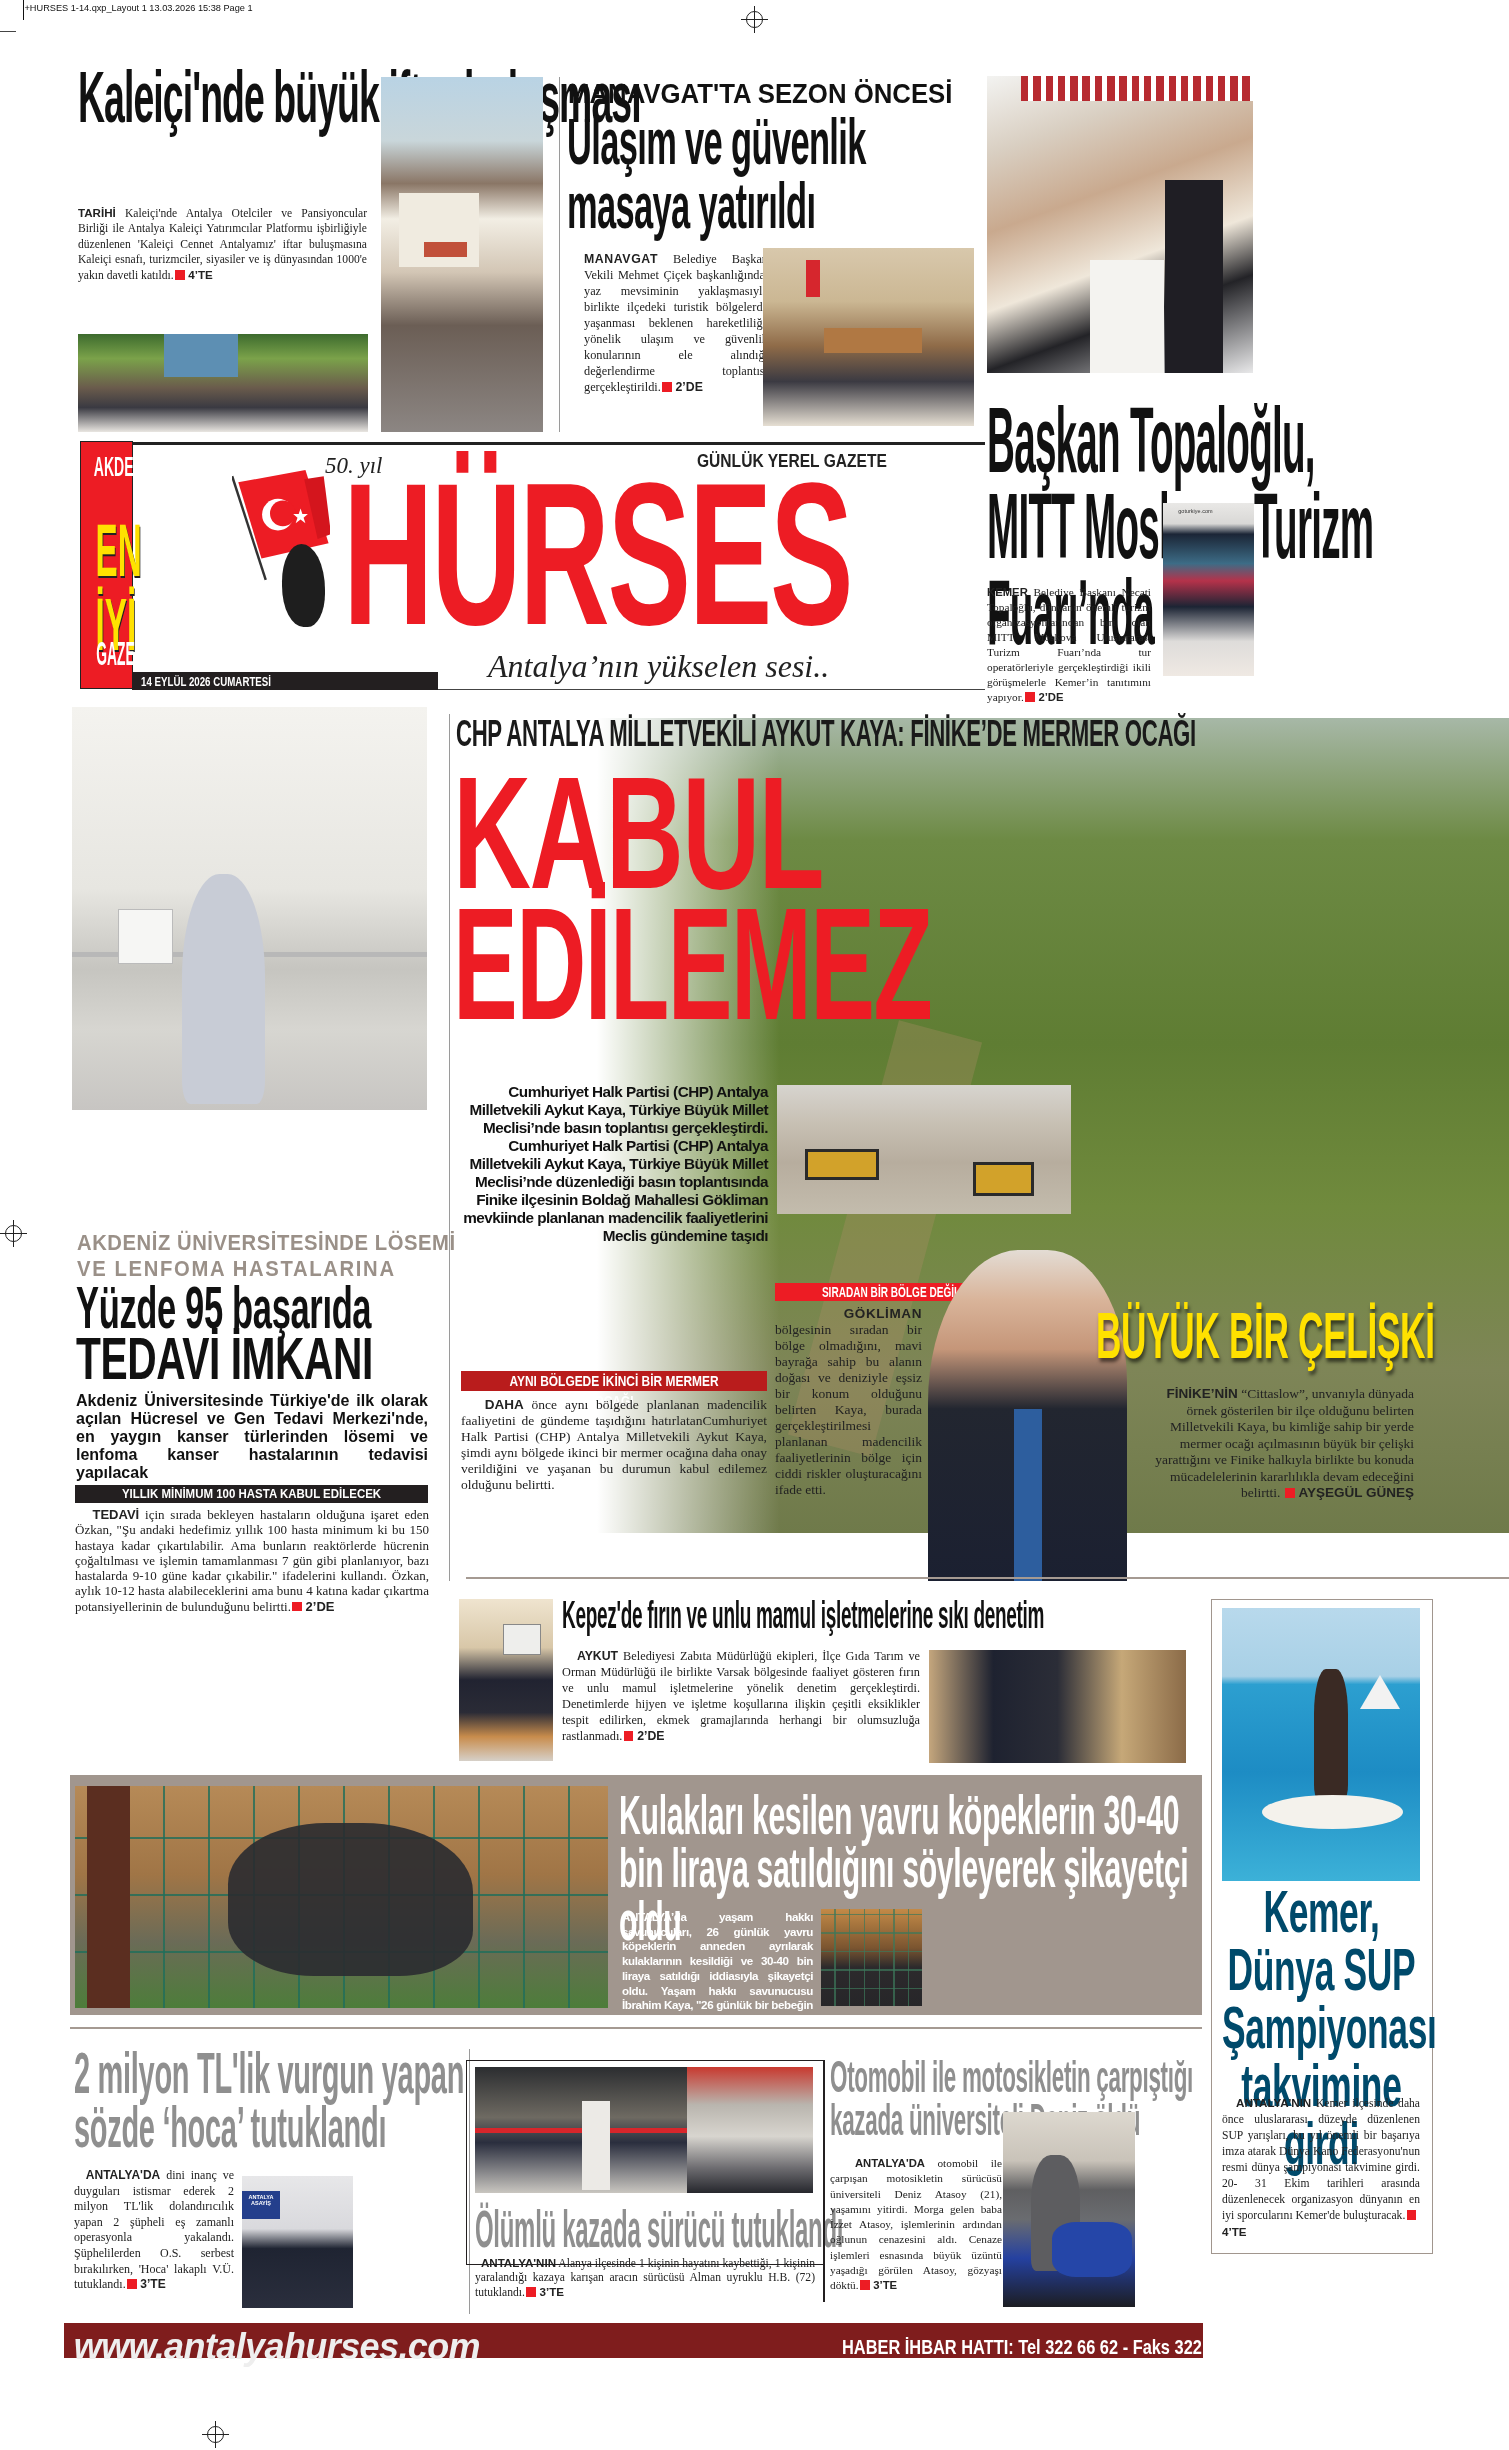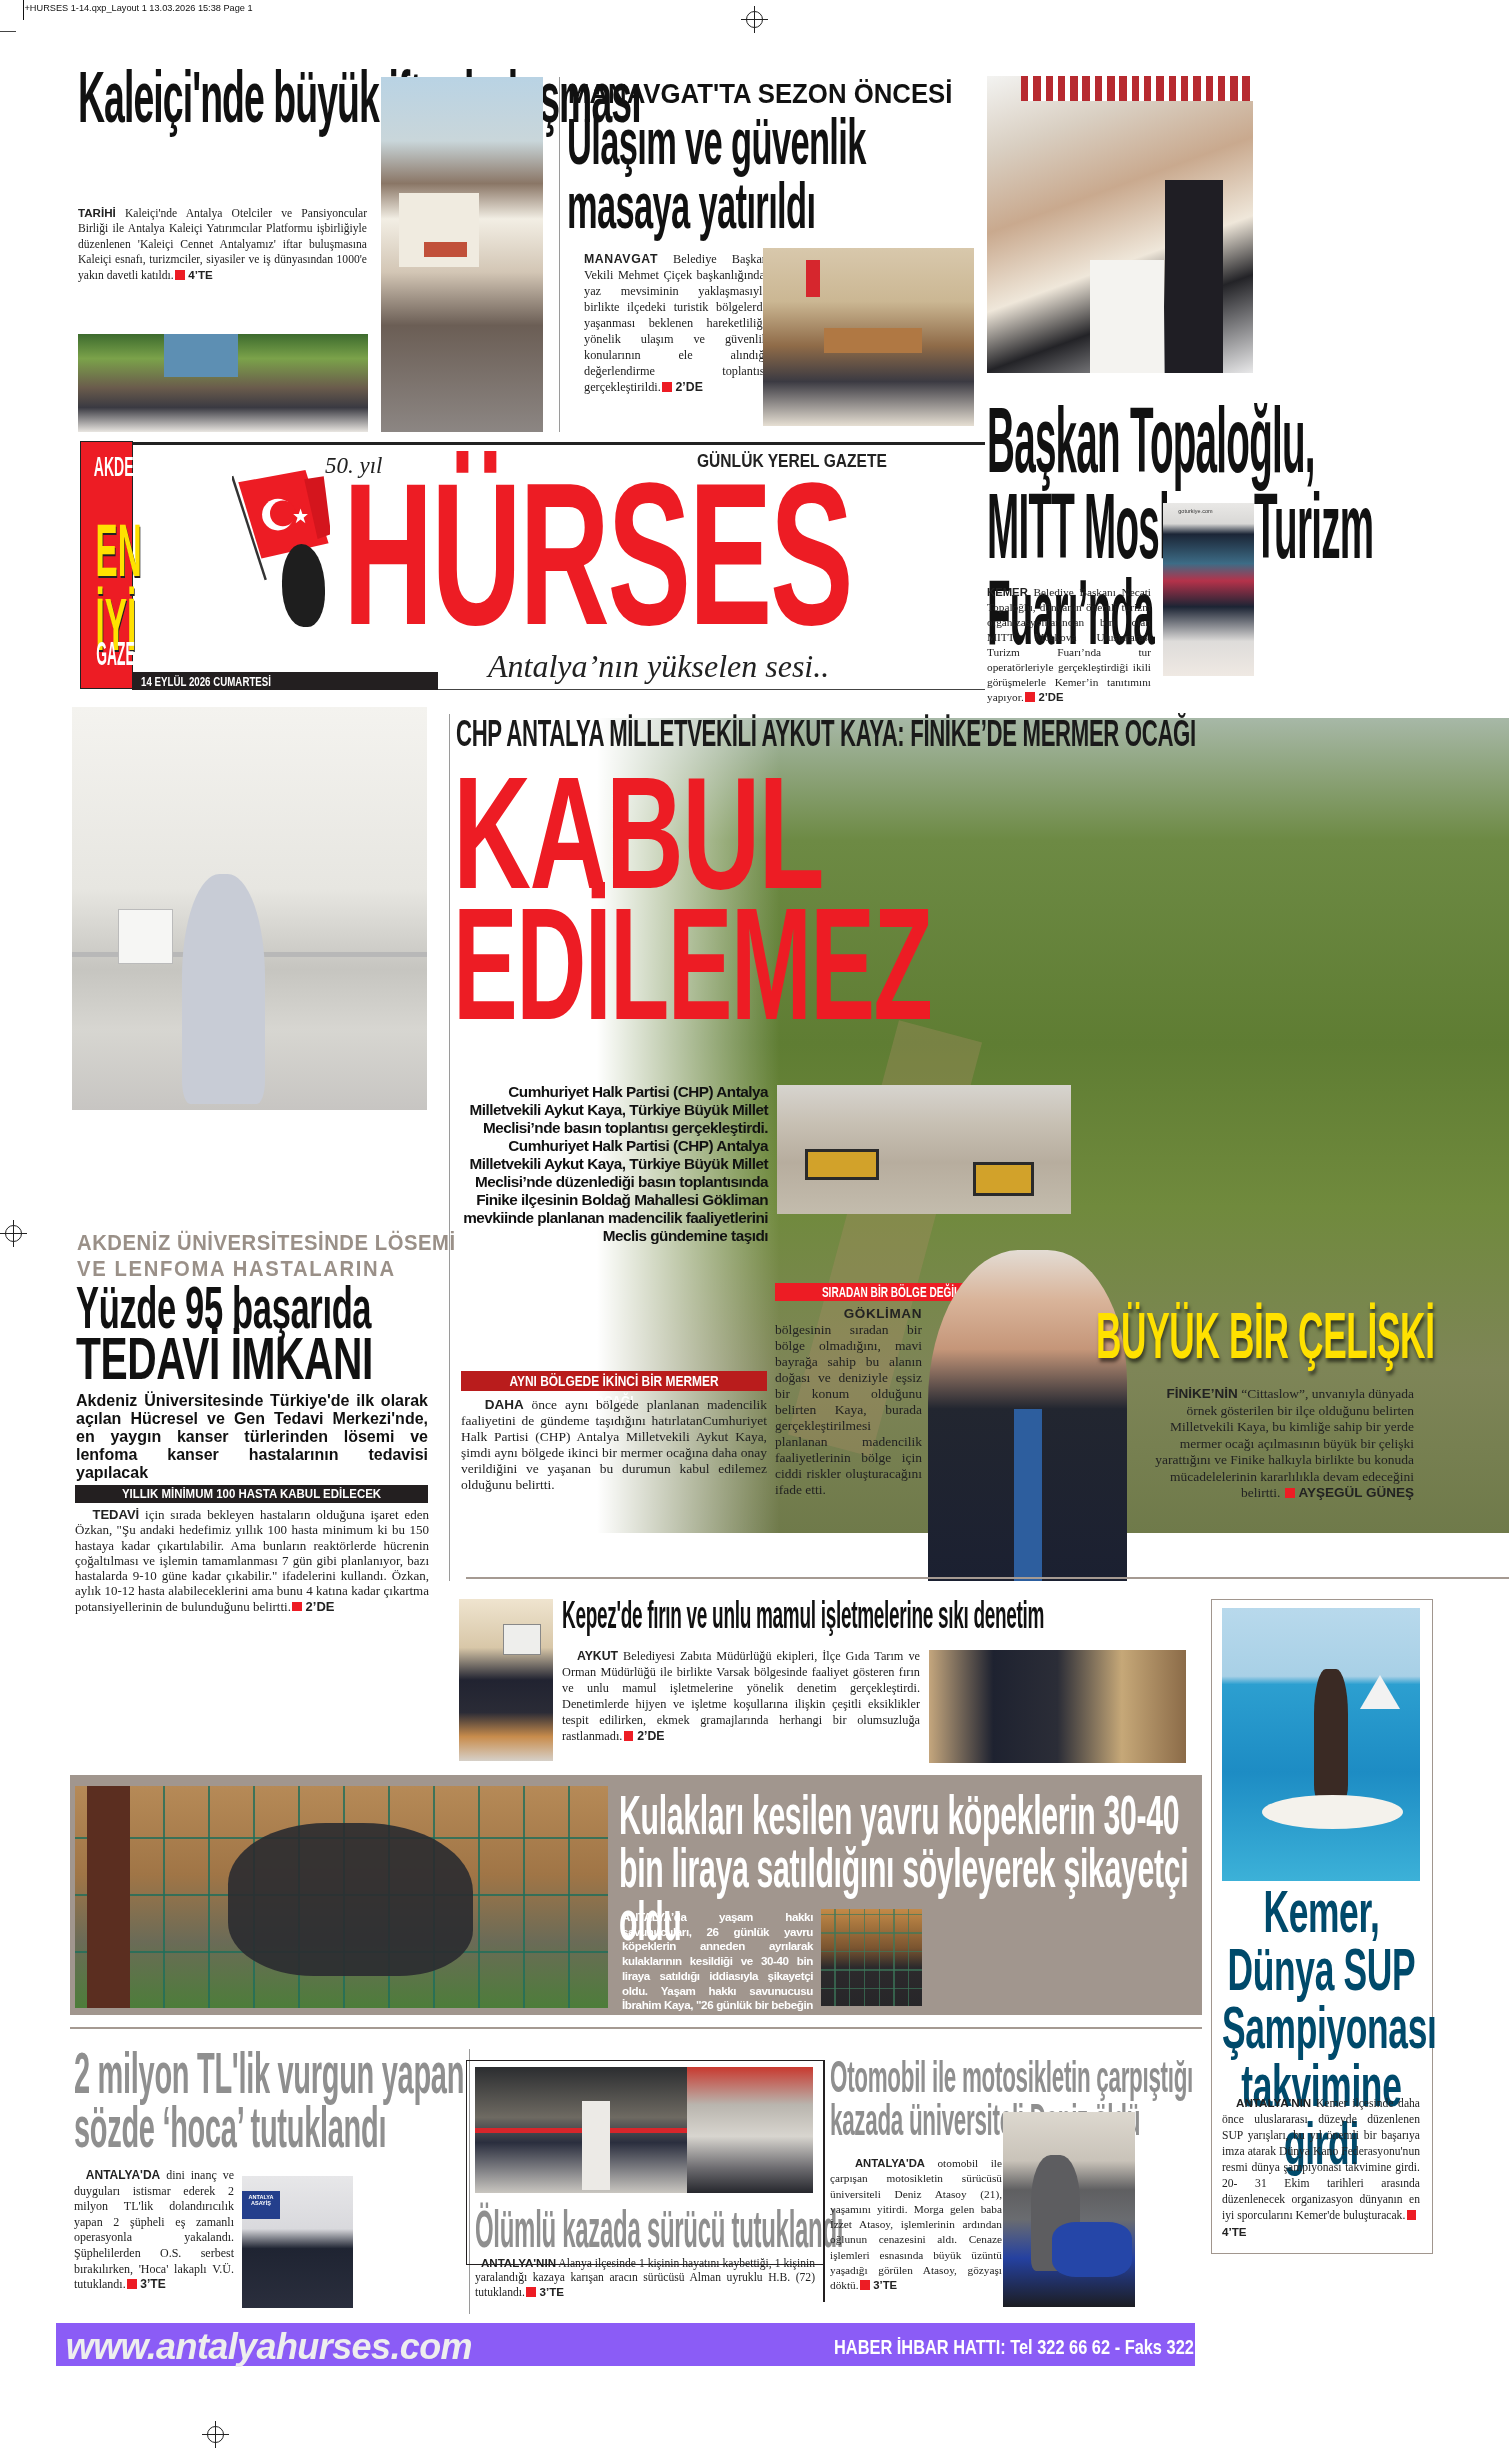--- a/index.html
+++ b/index.html
@@ -22,21 +22,21 @@
 
   
   .mast-left { left: 80px; top: 441px; width: 53px; height: 248px; background: #ed1c24; border: 1.2px solid #222; }
   .mast-left-txt { color: #fff; font-family: "Liberation Sans", sans-serif; font-weight: bold; text-align: center; }
   .mast-box { left: 132px; top: 442px; width: 853px; height: 248px; border-top: 3.1px solid #222; border-bottom: 1.8px solid #444; }
   .hurses { font-family: "Liberation Sans", sans-serif; font-weight: bold; color: #ed1c24; font-size: 202px; line-height: 1; letter-spacing: -3.7px; transform: scaleX(0.62); transform-origin: left top; }
   .date-bar { background: #231f20; color: #fff; font-family: "Liberation Sans", sans-serif; font-weight: bold; font-size: 13.5px; }
   .slogan { font-family: "Liberation Serif", serif; font-style: italic; font-size: 32px; color: #222; }
 
   
-  .footer { left: 56px; top: 2323px; width: 1139px; height: 43px; background: #8b5cf6; }
+  .footer { left: 64px; top: 2323px; width: 1139px; height: 35px; background: #7f1d1d; }
   .footer-url { color: #eeeeee; font-family: "Liberation Sans", sans-serif; font-style: italic; font-weight: bold; font-size: 36px; letter-spacing: -0.6px; }
   .footer-tel { color: #fff; font-family: "Liberation Sans", sans-serif; font-weight: bold; font-size: 21px; transform: scaleX(0.78); transform-origin: left top; white-space: nowrap; }
 
   .reg-mark { width: 17px; height: 17px; border: 1.2px solid #222; border-radius: 50%; }
   .reg-mark::before { content: ""; position: absolute; left: -6.1px; top: 7.4px; width: 27px; height: 0.6px; background: #222; }
   .reg-mark::after { content: ""; position: absolute; left: 7.4px; top: -6.1px; width: 0.6px; height: 27px; background: #222; }
 </style>
 </head>
 <body>
 

